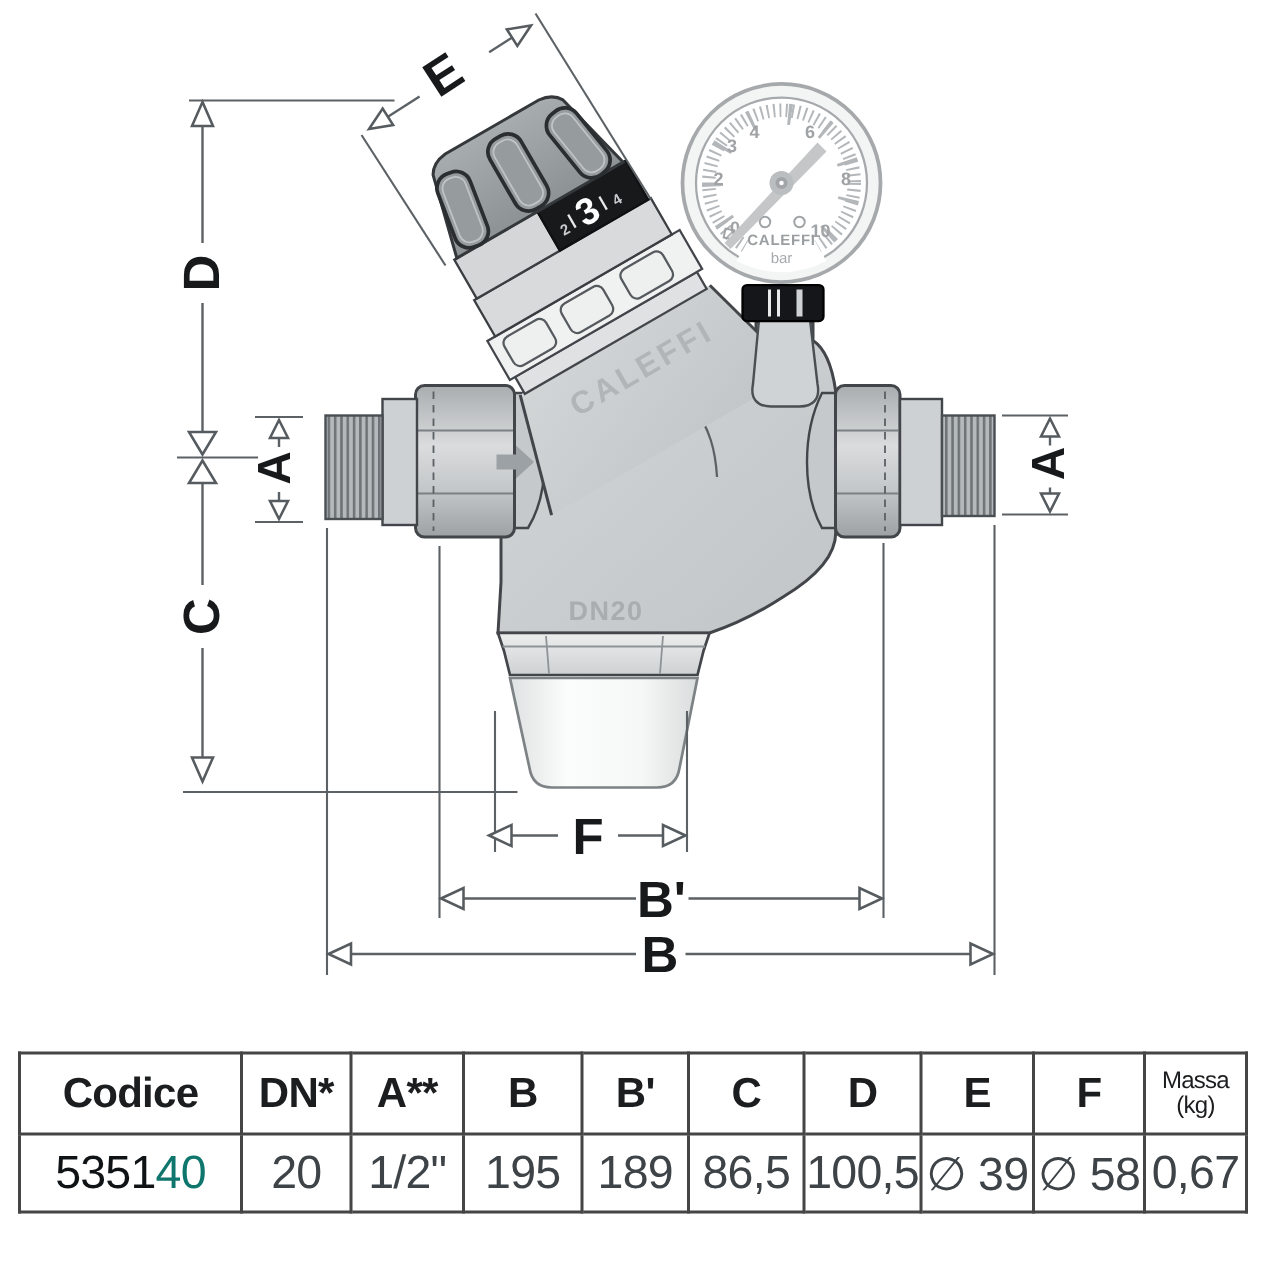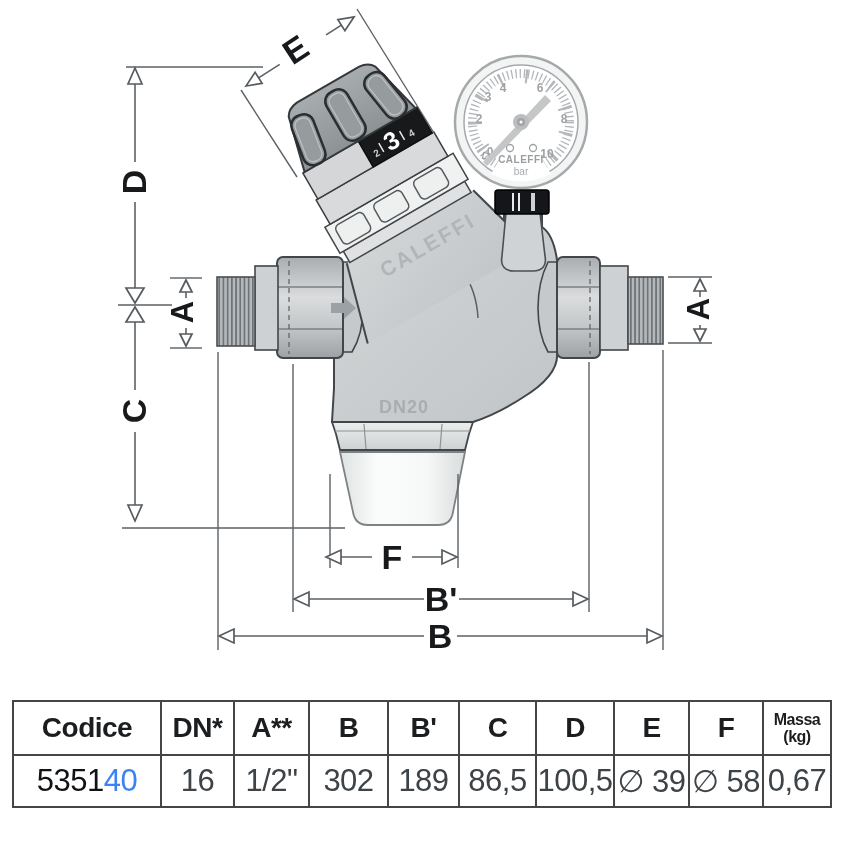--- a/index.html
+++ b/index.html
@@ -8,23 +8,23 @@
   svg text{font-family:"Liberation Sans",sans-serif;}
   .dim-label{font-size:34px;font-weight:bold;fill:#17191b;}
   .dim-label-sm{font-size:31px;font-weight:bold;fill:#17191b;}
   
   table.spec{border-collapse:collapse;table-layout:fixed;margin:6px 0 0 12px;
              width:818px;background:#fff;}
   table.spec td,table.spec th{border:2px solid #454545;text-align:center;vertical-align:middle;
              padding:0;overflow:hidden;}
   table.spec th{height:52px;font-size:28px;font-weight:bold;color:#1b1d1f;letter-spacing:-.5px;text-align:center;}
   table.spec td{height:50px;font-size:31px;font-weight:400;color:#3e4347;letter-spacing:-.5px;}
-  th.massa div{font-size:16px;line-height:17px;font-weight:bold;color:#1b1d1f;}
+  th.massa div{font-size:16px;line-height:17px;font-weight:normal;color:#1b1d1f;}
   td.codice b{font-weight:normal;color:#101315;}
-  td.codice span{color:#3b82f6;}
+  td.codice span{color:#0f766e;}
 </style>
 </head>
 <body>
 
 <div class="canvas">
 
 <svg width="850" height="690" viewBox="0 0 850 690">
   <defs>
     <pattern id="thr" width="4.2" height="12" patternUnits="userSpaceOnUse">
       <rect width="4.2" height="12" fill="#b5b9bb"></rect>
@@ -262,23 +262,23 @@
     <th>D</th>
     <th>E</th>
     <th>F</th>
     <th class="massa">
       <div>Massa</div>
       <div>(kg)</div>
     </th>
   </tr>
   <tr>
     <td class="codice"><b>5351</b><span>40</span></td>
-    <td>16</td>
+    <td>20</td>
     <td>1/2"</td>
-    <td>302</td>
+    <td>195</td>
     <td>189</td>
     <td>86,5</td>
     <td>100,5</td>
     <td>∅ 39</td>
     <td>∅ 58</td>
     <td>0,67</td>
   </tr>
 </tbody>
     </table>
 

